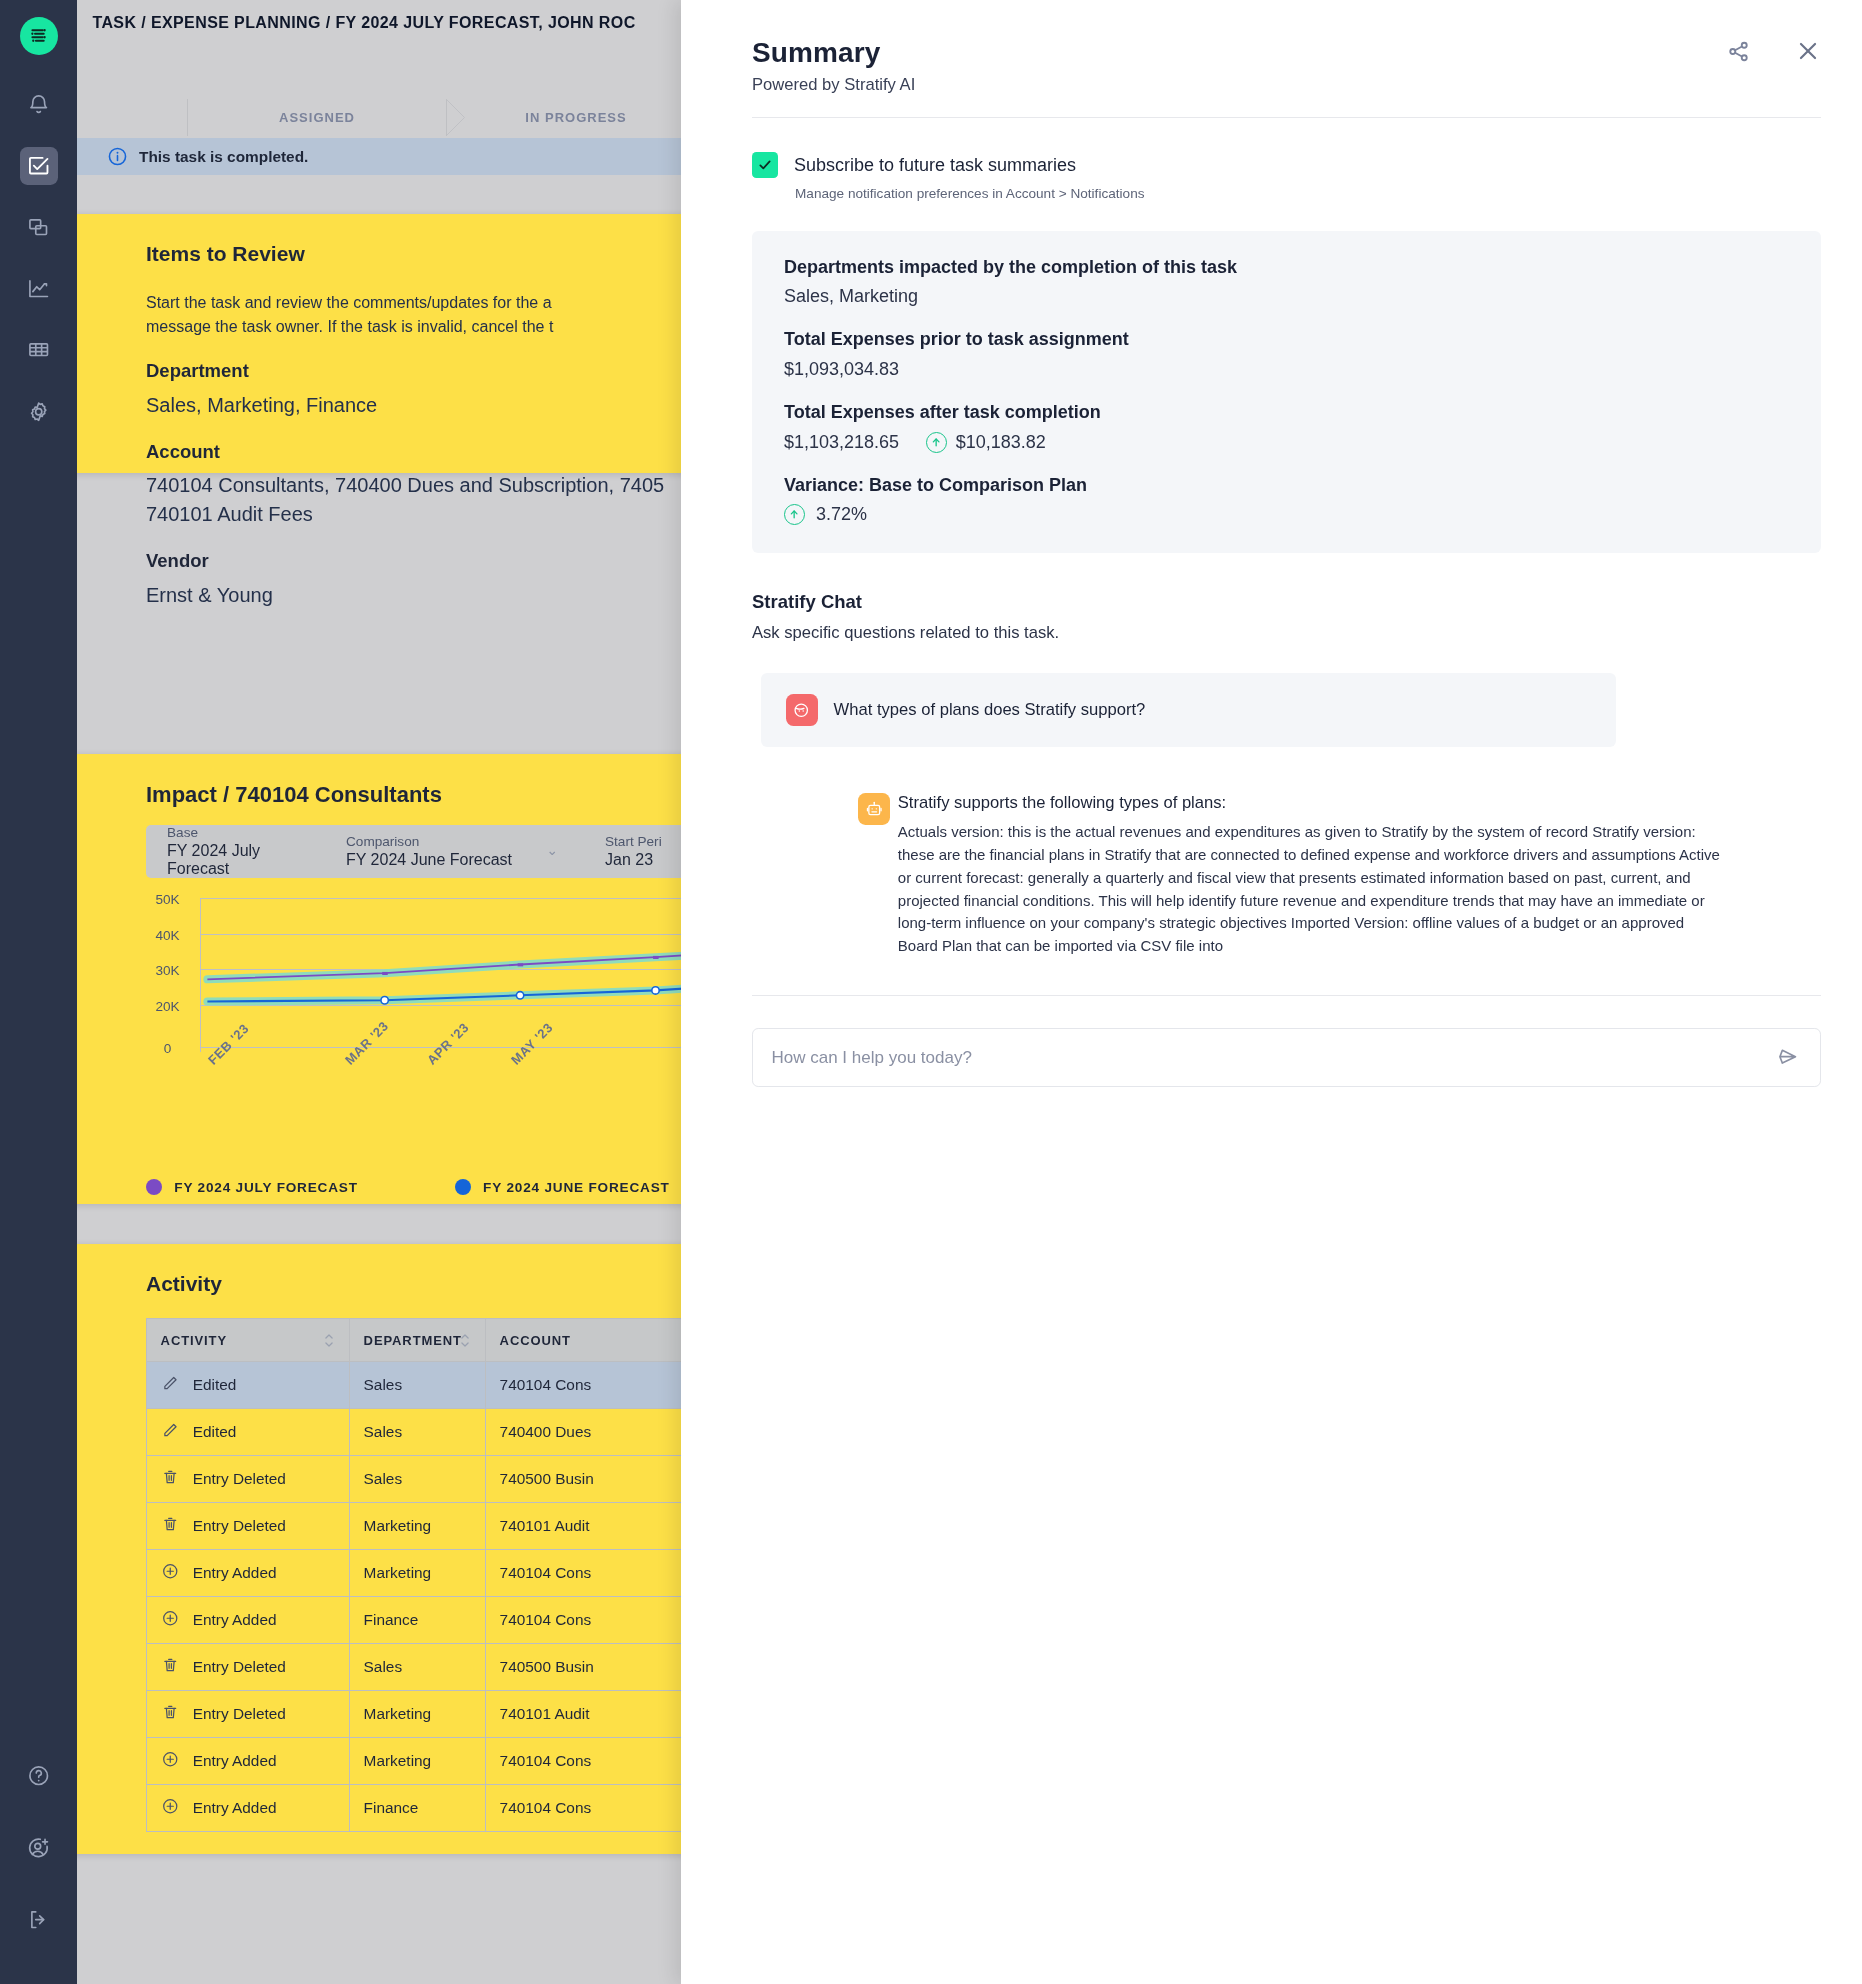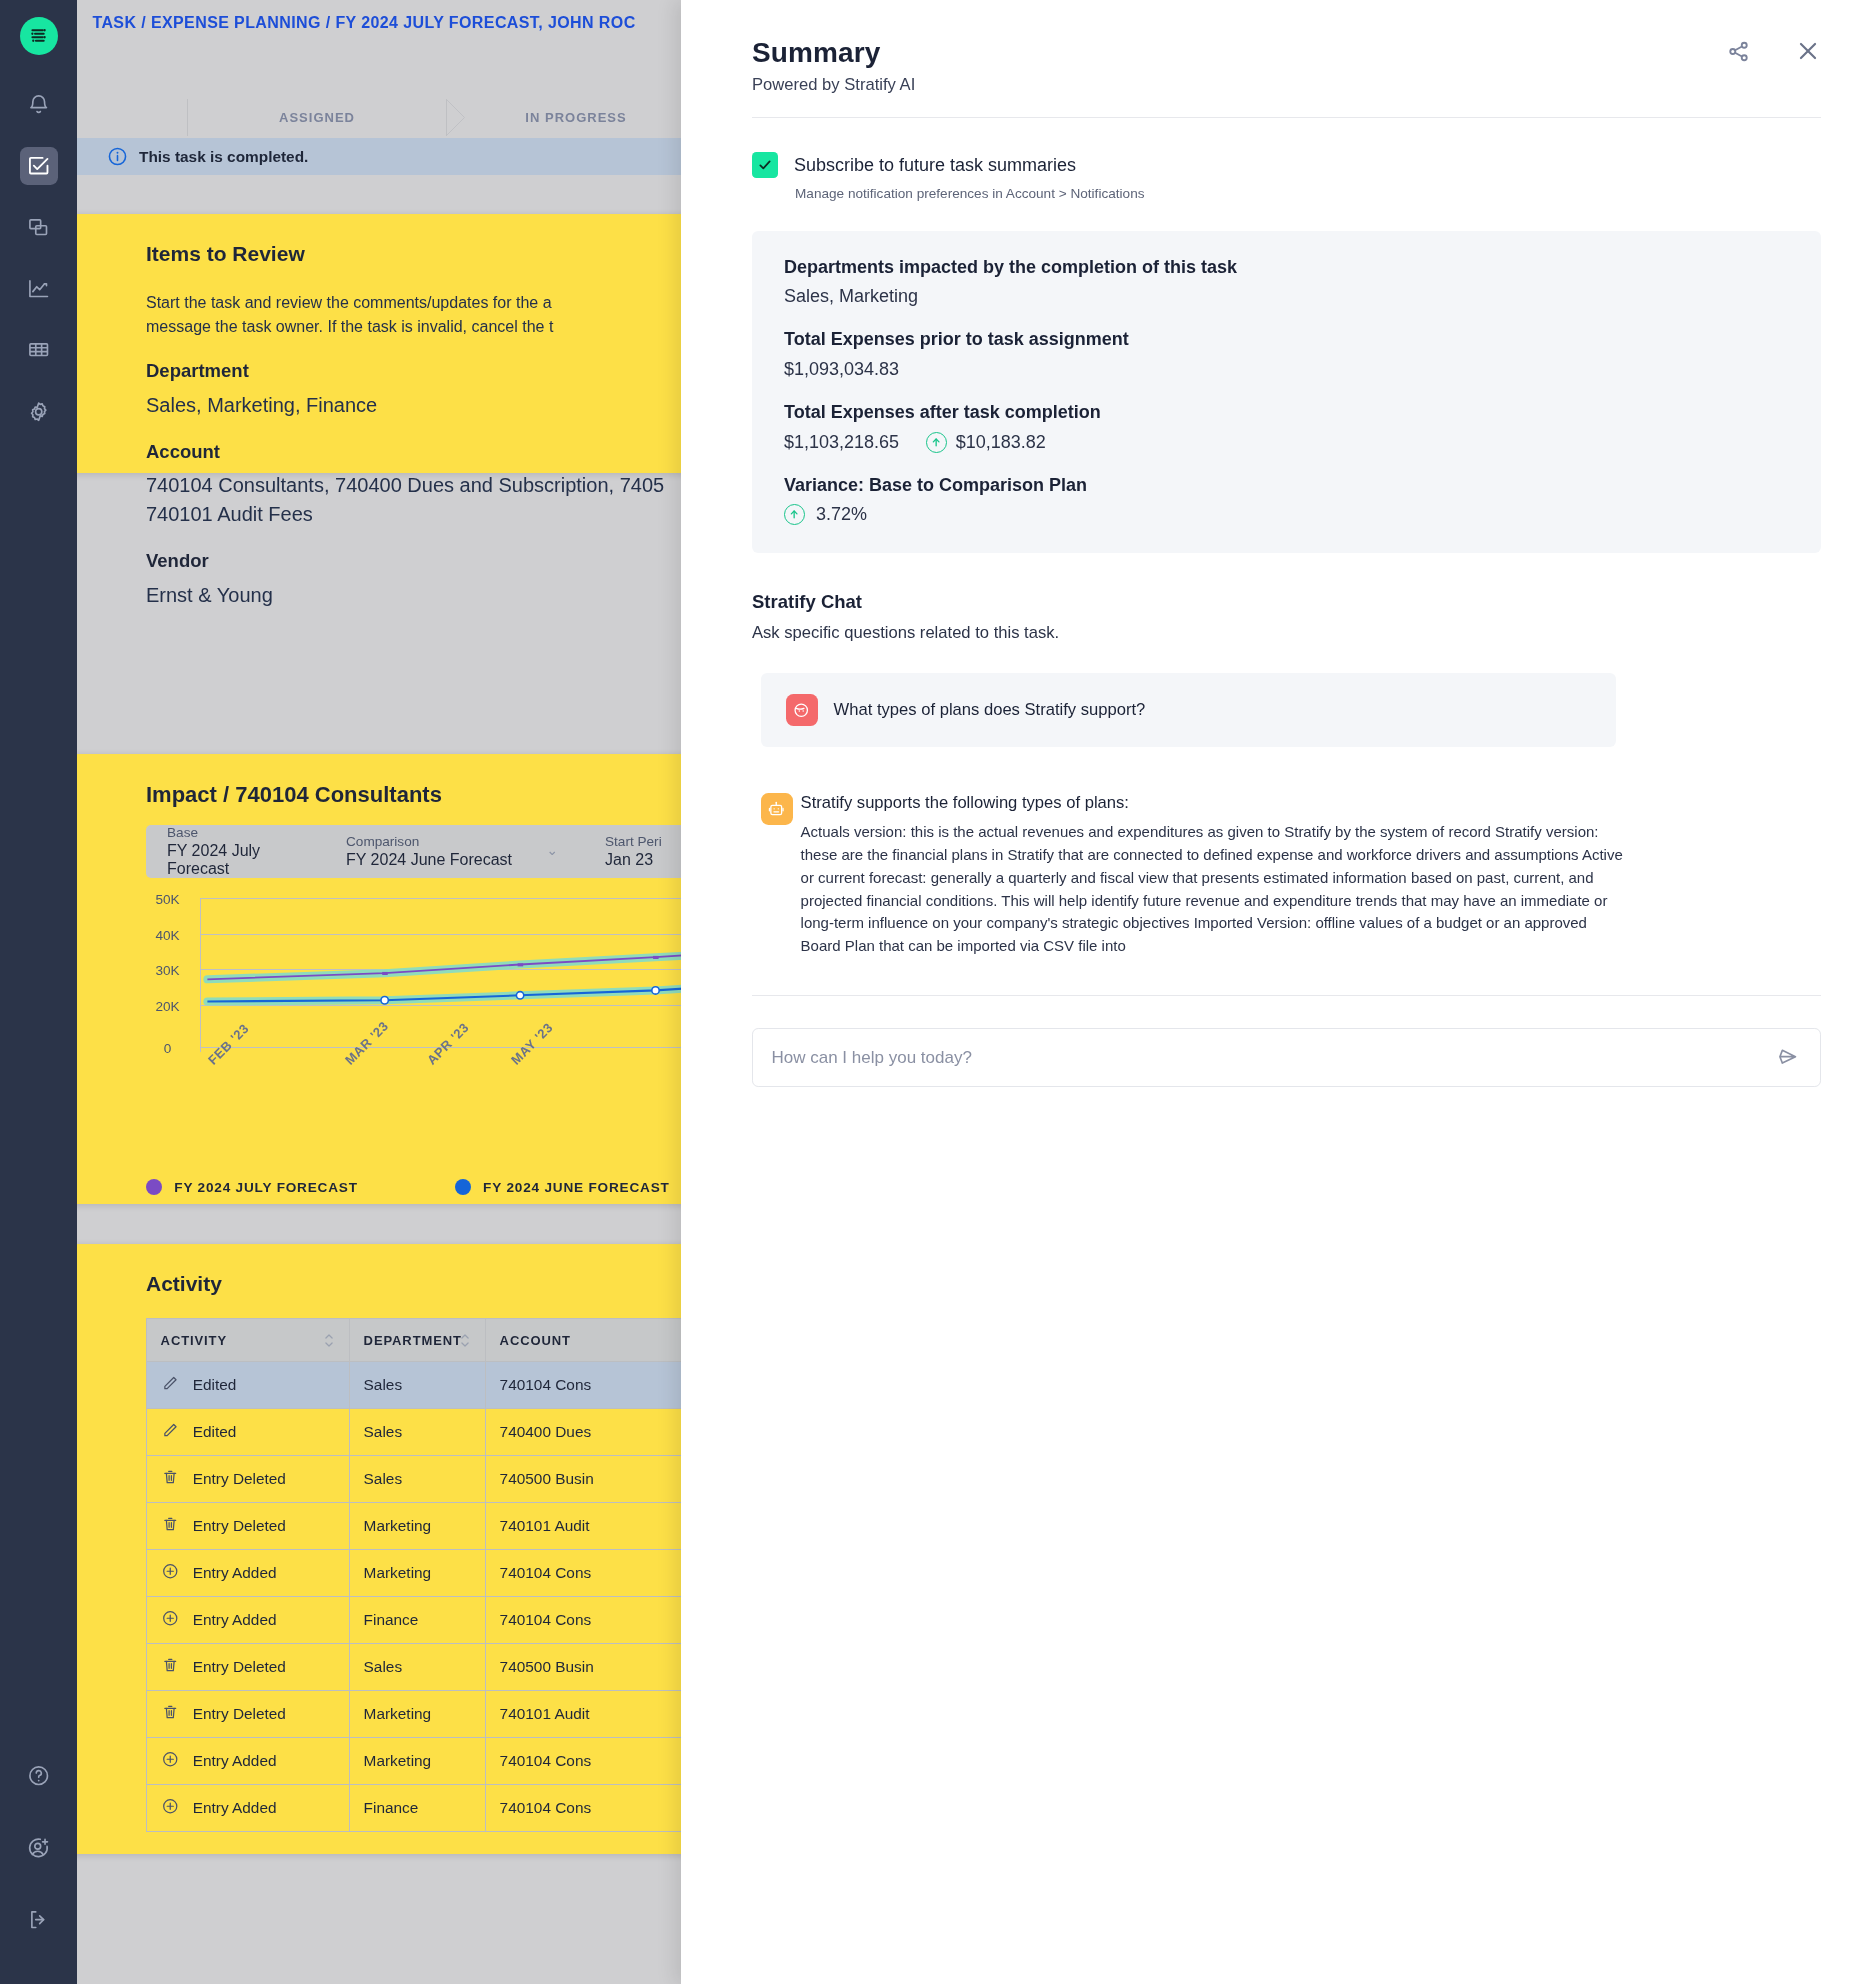--- a/index.html
+++ b/index.html
@@ -32,21 +32,21 @@
   #rail .bottomgrp .ricon { margin-top:34px; }
 
   
   #app {
     position:absolute; left:77px; top:0; right:0; bottom:0;
     background:#cfcfd1; overflow:hidden;
   }
   .breadcrumb {
     position:absolute; left:15.4px; top:13.6px;
     font-size:16px; font-weight:700; letter-spacing:0.4px;
-    color:#1d4ed8; white-space:nowrap;
+    color:#0f172a; white-space:nowrap;
   }
   .stepbar {
     position:absolute; left:0; top:99px; width:100%; height:37px;
     display:flex;
   }
   .step {
     position:relative; height:37px; width:259px;
     display:flex; align-items:center; justify-content:center;
     font-size:13px; font-weight:700; letter-spacing:1px; color:#7b839b;
     border-right:0.6px solid #bfc0c3;
@@ -162,21 +162,21 @@
     width:855px;
   }
   .av {
     width:32px; height:32px; border-radius:7.4px; flex:0 0 auto;
     display:flex; align-items:center; justify-content:center;
   }
   .av.user { background:#f4696b; }
   .av.bot  { background:#fcb64b; }
   .msg-txt { font-size:16.6px; color:#1b2236; }
 
-  .msg-bot { margin:46px 0 0 8.6px; display:flex; gap:8px; align-items:flex-start; }
+  .msg-bot { margin:46px 0 0 8.6px; display:flex; gap:8px; align-items:flex-start;justify-content:center; }
   .msg-bot .bodywrap { max-width:826px; }
   .bot-lead { font-size:16.6px; color:#1b2236; }
   .bot-para { font-size:15px; color:#2c3348; line-height:1.52; margin-top:8px; }
 
   .hr2 { height:1.2px; background:#e7e8ec; margin:37px 42px 0 42px; }
 
   .inputbar {
     margin:32px 42px 0 42px; height:59px; border:1.2px solid #e4e6eb; border-radius:6.2px;
     display:flex; align-items:center; padding:0 21px 0 18.5px;
   }

